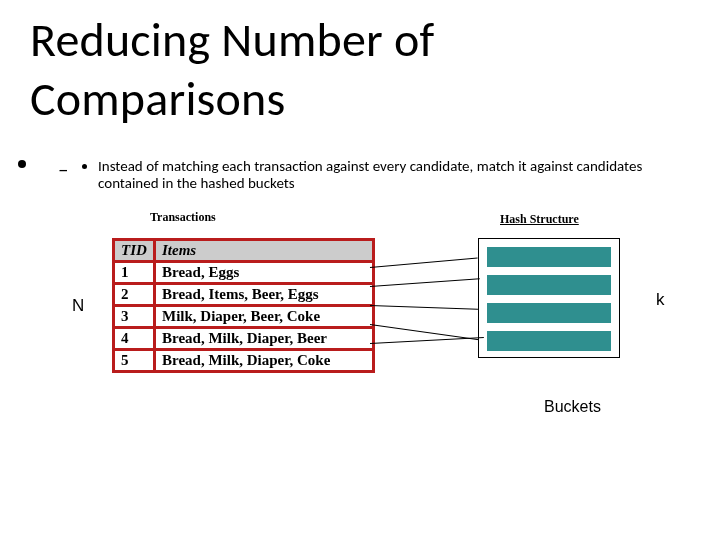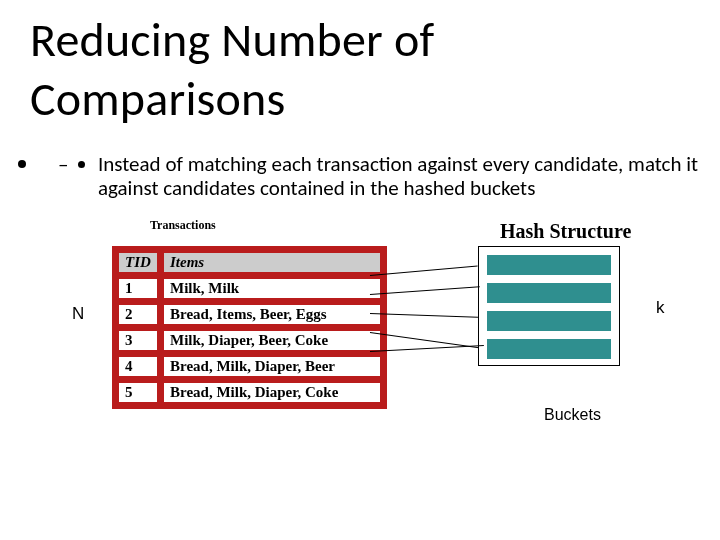--- a/index.html
+++ b/index.html
@@ -43,21 +43,21 @@
     margin-bottom: 2px;
   }
   ul.level2 > li::before {
     content: "–";
     position: absolute;
     left: 0;
   }
   ul.level3 {
     margin: 20px 0 0 0;
     padding-left: 24px;
-    font-size: 21px;
+    font-size: 15px;
     line-height: 1.12;
   }
   ul.level3 > li {
     list-style: disc;
   }
   .diagram {
     position: relative;
     margin-top: 18px;
     height: 220px;
   }
@@ -68,21 +68,22 @@
     font-family: "Times New Roman", serif;
     font-weight: bold;
     font-size: 12px;
   }
   .hash-label {
     position: absolute;
     left: 480px;
     top: 2px;
     font-family: "Times New Roman", serif;
     font-weight: bold;
-    font-size: 20px;
+    font-size: 12px;
+    text-decoration: underline;
   }
   .buckets-label {
     position: absolute;
     left: 524px;
     top: 156px;
     font-family: Arial, sans-serif;
     font-size: 16px;
     margin-top: 32px;
   }
   .n-label {
@@ -102,21 +103,21 @@
   .trans-table {
     position: absolute;
     left: 92px;
     top: 28px;
     border: 1px solid #000;
     border-collapse: collapse;
     font-family: "Times New Roman", serif;
     font-size: 15px;
   }
   .trans-table th, .trans-table td {
-    border: 7px solid #b91c1c;
+    border: 3px solid #b91c1c;
     padding: 1px 6px 1px 6px;
     text-align: left;
   }
   .trans-table th {
     background: #ccc;
     font-style: italic;
     font-weight: bold;
   }
   .trans-table td.tid { font-weight: bold; width: 26px; }
   .trans-table td.items { font-weight: bold; width: 204px; }
@@ -197,21 +198,21 @@
     </svg>
 
     <table class="trans-table">
       <tbody>
           <tr>
         <th>TID</th>
         <th>Items</th>
       </tr>
       <tr>
         <td class="tid">1</td>
-        <td class="items">Milk, Milk</td>
+        <td class="items">Bread, Eggs</td>
       </tr>
       <tr>
         <td class="tid">2</td>
         <td class="items">Bread, Items, Beer, Eggs</td>
       </tr>
       <tr>
         <td class="tid">3</td>
         <td class="items">Milk, Diaper, Beer, Coke</td>
       </tr>
       <tr>

